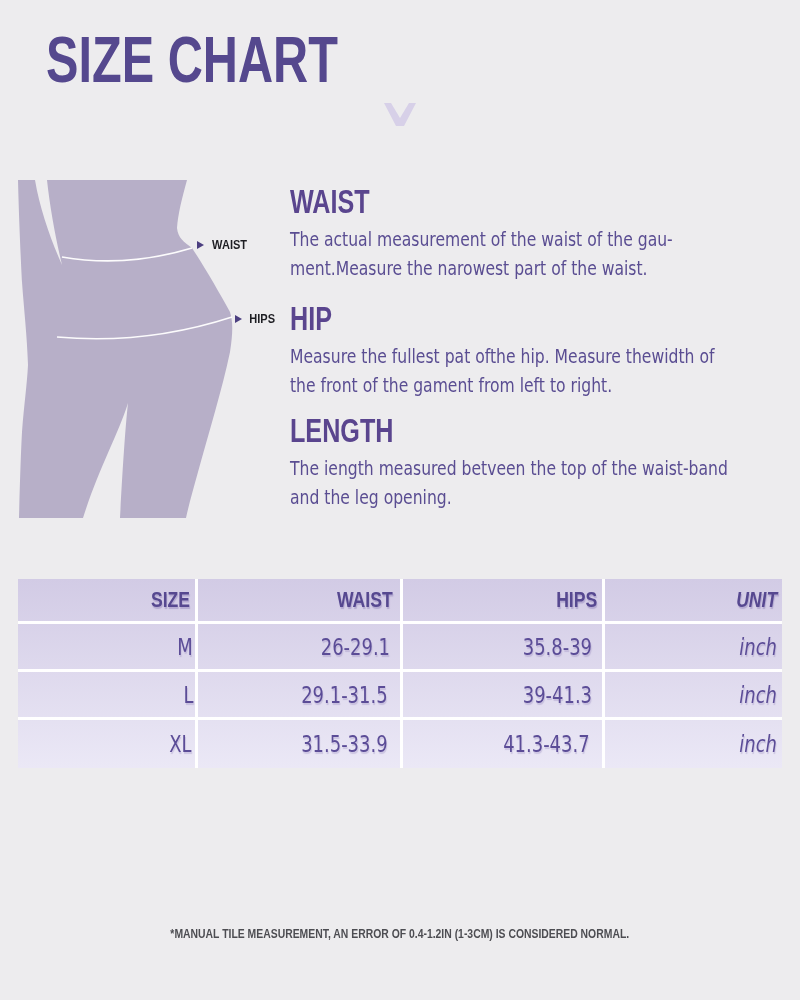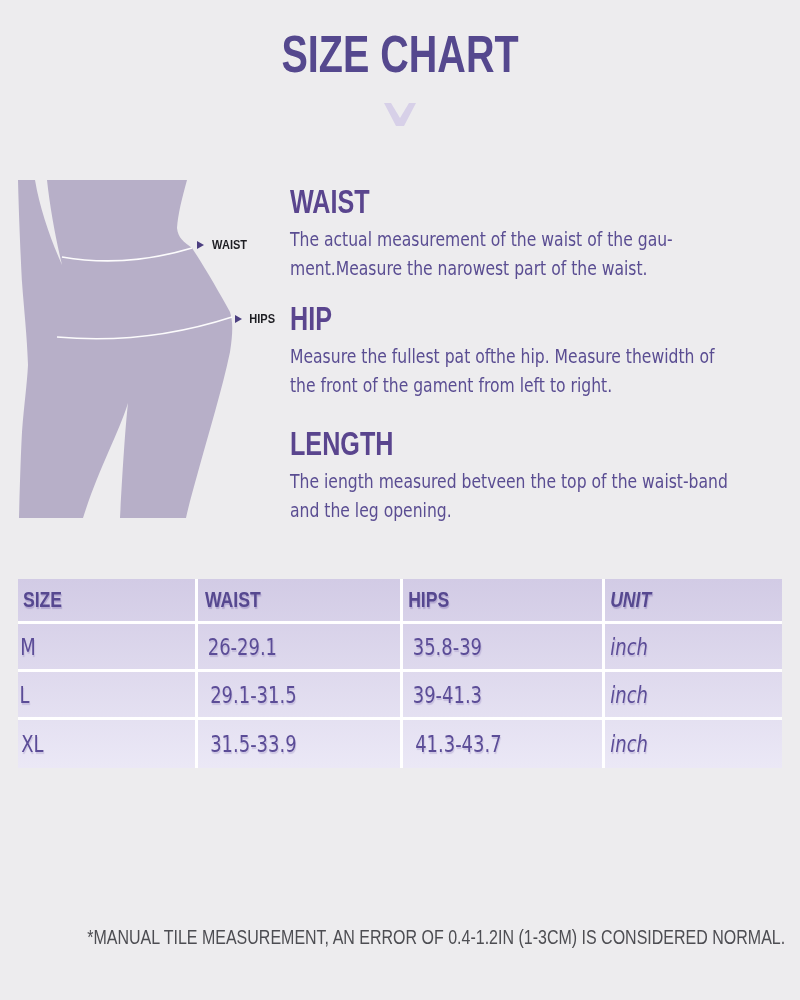--- a/index.html
+++ b/index.html
@@ -13,21 +13,21 @@
     overflow: hidden;
     font-family: "Liberation Sans", "DejaVu Sans", sans-serif;
   }
   
   .cnd { display: inline-block; transform: scaleX(var(--sx, .78)); transform-origin: center; white-space: nowrap; }
   .cnd-l { transform-origin: left center; }
 
   
   .title {
     position: absolute; top: 28px; left: 0; width: 100%;
-    text-align: center; font-size: 52px; line-height: 1;
+    font-size: 64px; line-height: 1;
     font-weight: 800; color: #55488e; letter-spacing: 0;
   }
   .title .cnd { --sx: .76; }
   .chevron {
     position: absolute; top: 103px; left: 50%; transform: translateX(-50%);
     width: 34px; height: 24px;
   }
 
   
   .hero { position: absolute; top: 0; left: 0; width: 800px; height: 560px; }
@@ -54,50 +54,50 @@
   }
   .section h2 .cnd { --sx: .74; }
   .section p {
     font-family: "DejaVu Sans", sans-serif;
     font-size: 20px; line-height: 29px; color: #5a4d92;
     white-space: pre-line;
     transform: scaleX(.78); transform-origin: left top; width: 630px;
   }
   .section.s0 { top: 184px; }
   .section.s1 { top: 301px; }
-  .section.s2 { top: 426px; }
+  .section.s2 { top: 413px; }
 
   
   .size-table {
     position: absolute; left: 18px; top: 579px; width: 764px;
     border-collapse: separate; border-spacing: 0; table-layout: fixed;
     background: linear-gradient(180deg, #d2cbe5 0%, #ebe8f6 100%);
   }
   .size-table th, .size-table td {
-    text-align: left; vertical-align: middle; padding: 0;
+    text-align: right; vertical-align: middle; padding: 0;
     border-right: 3px solid #ffffff; border-bottom: 3px solid #ffffff;
   }
   .size-table th:last-child, .size-table td:last-child { border-right: none; font-style: italic; }
   .size-table tbody tr:last-child td { border-bottom: none; }
   .size-table thead th { height: 45px; }
   .size-table tbody td { height: 48px; }
   .size-table th .cnd {
     --sx: .8; font-size: 22px; font-weight: 800; color: #564890;
     text-shadow: 1px 2px 1px rgba(104, 84, 160, .3);
   }
   .size-table td .cnd {
     --sx: .78; font-family: "DejaVu Sans", sans-serif;
     font-size: 23px; font-weight: 400; color: #5b4c97;
     text-shadow: 1px 2px 1px rgba(104, 84, 160, .22);
   }
 
   
   .footnote {
     position: absolute; top: 926px; left: 0; width: 100%;
-    text-align: center; font-size: 20px; font-weight: 400;
+    text-align: center; font-size: 13px; font-weight: 700;
     color: #4d4d52; letter-spacing: 0;
   }
   .footnote .cnd { --sx: .8; }
 </style>
 </head>
 <body>
 
 <div class="page">
 
   <h1 class="title"><span class="cnd">SIZE CHART</span></h1>

